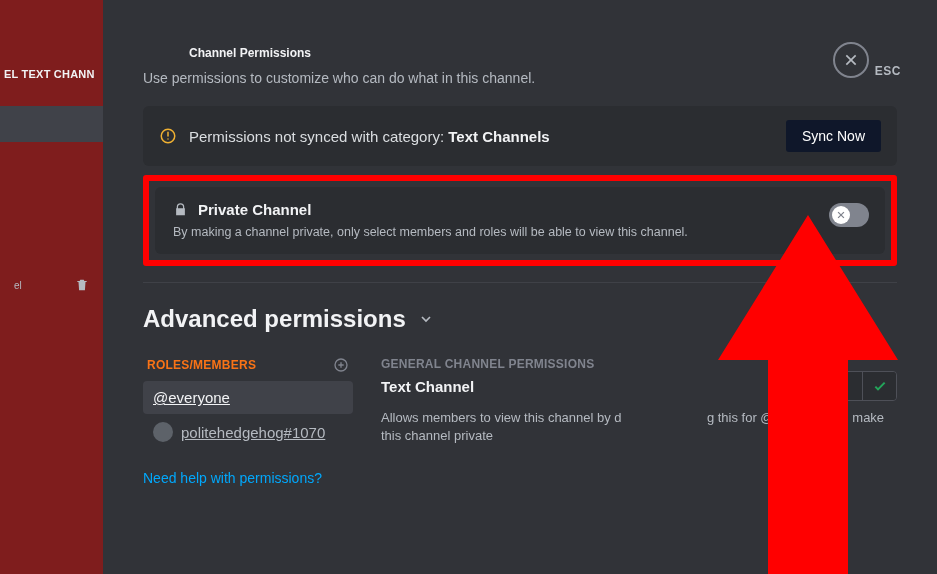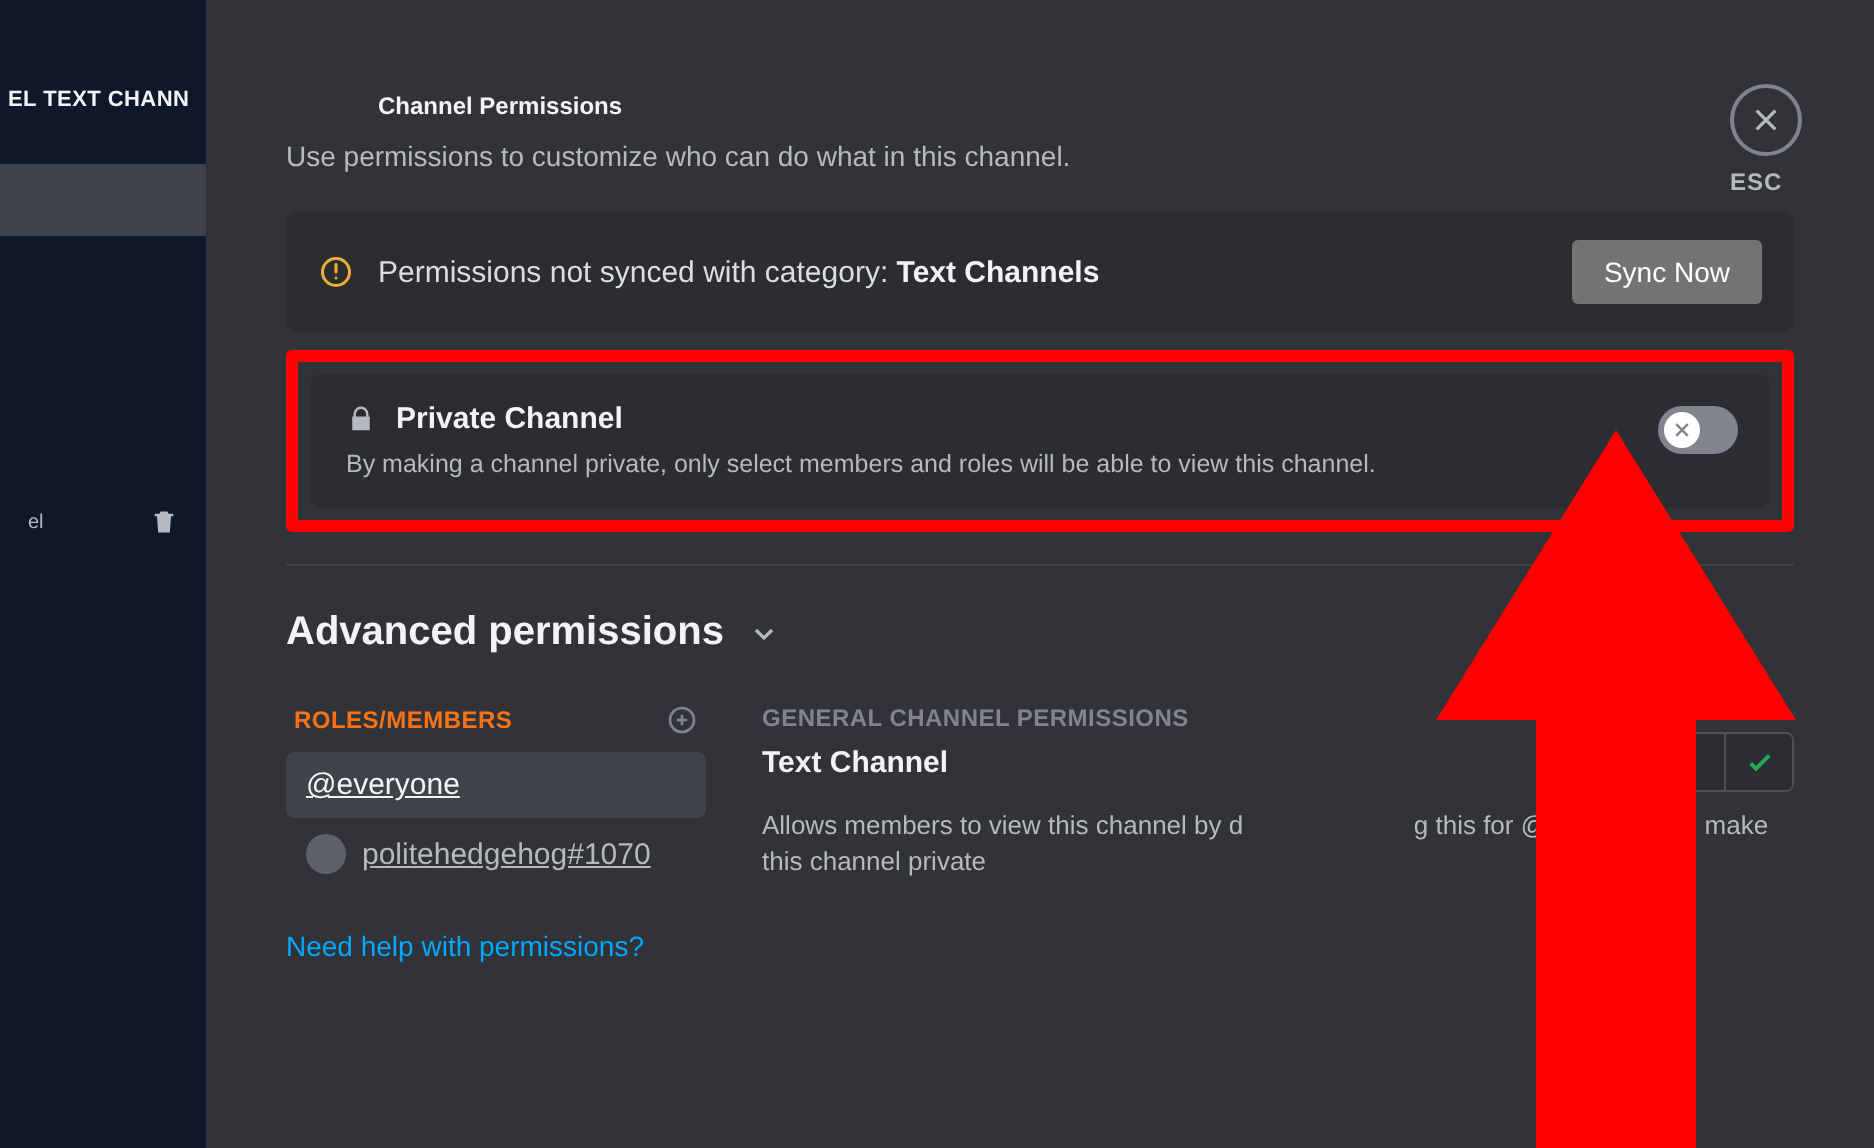--- a/index.html
+++ b/index.html
@@ -8,24 +8,24 @@
     background: #313338;
     color: #dbdee1;
     width: 937px;
     height: 574px;
     overflow: hidden;
     position: relative;
   }
   .layout { display: flex; height: 100%; }
   .sidebar {
     width: 103px;
-    background: #0f172a;
+    background: #7f1d1d;
     flex-shrink: 0;
     position: relative;
-    padding-top: 44px;
+    padding-top: 68px;
   }
   .sidebar-header {
     color: #f2f3f5;
     font-size: 11px;
     font-weight: 700;
     letter-spacing: .02em;
     padding: 0 4px;
     white-space: nowrap;
     overflow: hidden;
   }
@@ -47,21 +47,21 @@
   .main {
     flex: 1;
     background: #313338;
     padding: 46px 40px 0 40px;
     position: relative;
     overflow: hidden;
   }
   .close-block {
     position: absolute;
     top: 42px; right: 36px;
-    display: flex; flex-direction: column; align-items: flex-start;
+    display: flex; flex-direction: row; align-items: flex-end;
     gap: 6px;
     cursor: pointer;
   }
   .close-circle {
     width: 36px; height: 36px; border-radius: 50%;
     border: 2px solid #80848e;
     display: flex; align-items: center; justify-content: center;
     color: #b5bac1;
   }
   .close-circle svg { width: 16px; height: 16px; }
@@ -76,21 +76,21 @@
     background: #2b2d31;
     border-radius: 6px;
     padding: 14px 16px;
     display: flex; align-items: center; gap: 12px;
     margin-bottom: 9px;
   }
   .sync-icon { color: #f0b132; width: 18px; height: 18px; flex-shrink: 0; }
   .sync-text { flex: 1; font-size: 15px; color: #dbdee1; }
   .sync-text strong { color: #f2f3f5; font-weight: 600; }
   .sync-btn {
-    background: #737373; color: #fff; border: none; border-radius: 3px;
+    background: #0f172a; color: #fff; border: none; border-radius: 3px;
     padding: 8px 16px; font-size: 14px; font-weight: 500; cursor: pointer;
   }
   .highlight-box {
     border: 6px solid #ff0000;
     border-radius: 3px;
     padding: 6px;
     margin-bottom: 16px;
   }
   .private-card {
     background: #2b2d31;
@@ -108,21 +108,21 @@
     position: relative; flex-shrink: 0; cursor: pointer; margin-top: 2px;
   }
   .toggle-knob {
     position: absolute; left: 3px; top: 3px; width: 18px; height: 18px;
     background: #fff; border-radius: 50%;
     display: flex; align-items: center; justify-content: center;
   }
   .toggle-knob svg { width: 10px; height: 10px; color: #80848e; }
   .divider { height: 1px; background: #3f4147; margin: 16px 0 22px 0; }
   .adv-row { display: flex; align-items: center; gap: 12px; margin-bottom: 24px; cursor: pointer; }
-  .adv-title { font-size: 20px; font-weight: 600; color: #f2f3f5; }
+  .adv-title { font-size: 24px; font-weight: 600; color: #f2f3f5; }
   .chevron { width: 16px; height: 16px; color: #b5bac1; }
   .perm-grid { display: flex; gap: 28px; }
   .roles-col { width: 210px; flex-shrink: 0; }
   .roles-header {
     display: flex; align-items: center; justify-content: space-between;
     font-size: 12px; font-weight: 700; color: #f97316; letter-spacing: .02em;
     margin-bottom: 8px; padding: 0 4px;
   }
   .plus-circle { width: 16px; height: 16px; color: #80848e; cursor: pointer; }
   .role-item {

